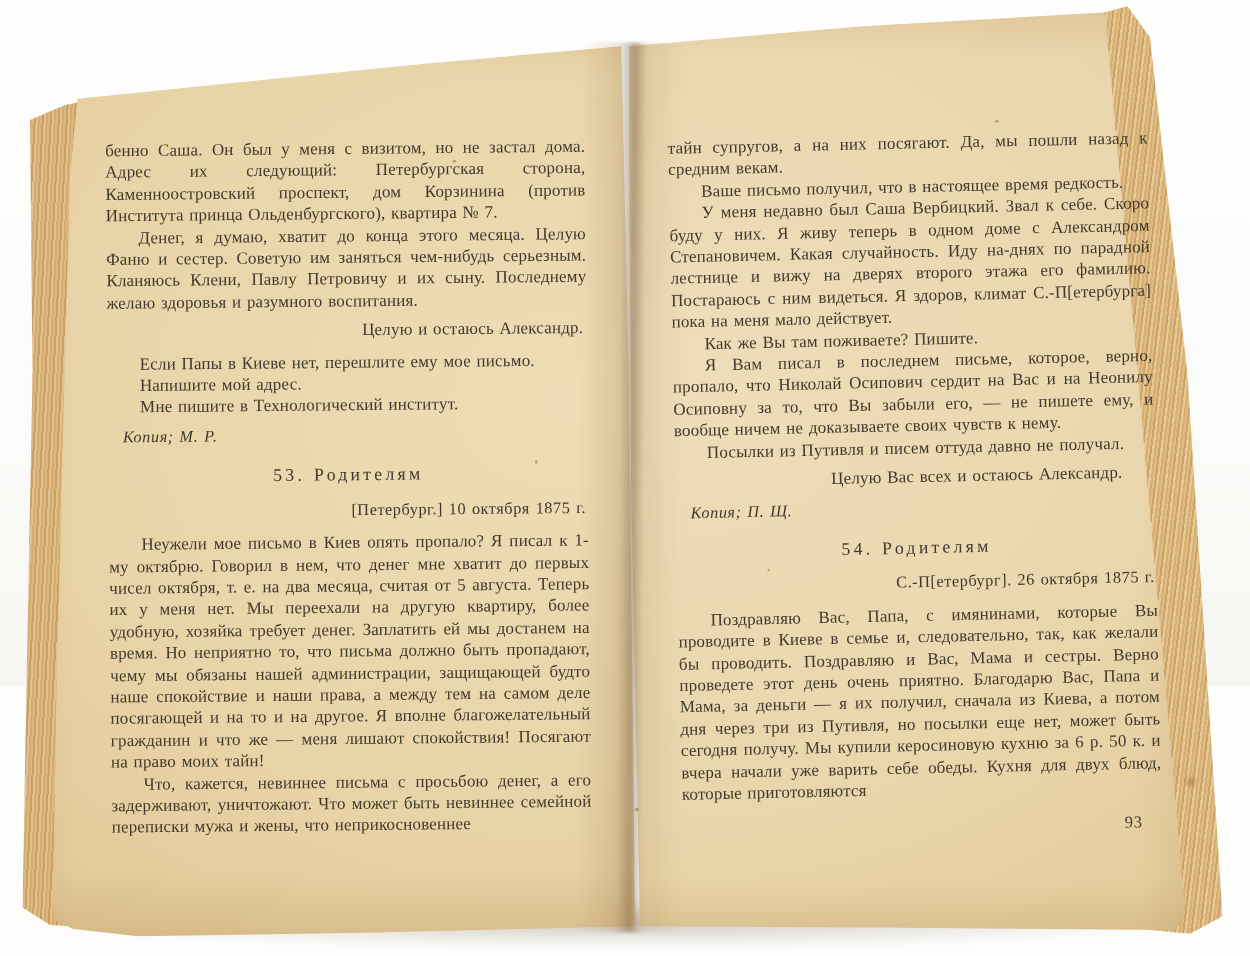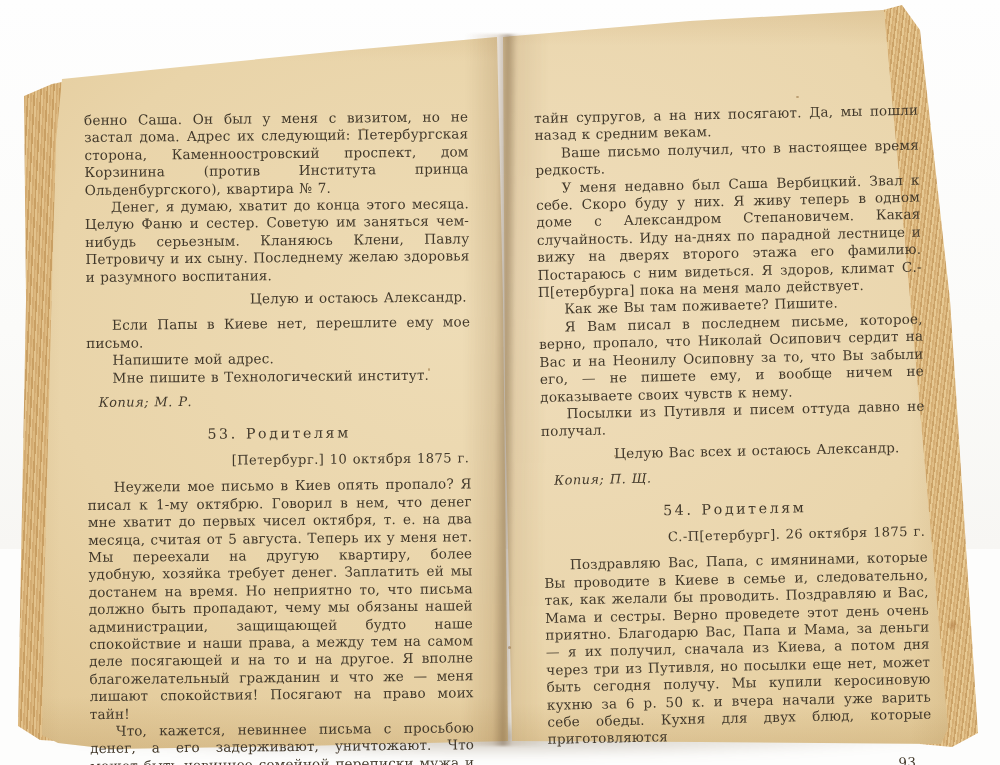--- a/index.html
+++ b/index.html
@@ -4,20 +4,21 @@
 <style>
   html,body { margin:0; padding:0; }
   body {
     width:1000px; height:765px; overflow:hidden;
     background:#fdfdfc;
     font-family:"DejaVu Serif", serif;
   }
   .photo {
     position:relative; width:1000px; height:549px;
     background:linear-gradient(180deg,#fefefe 0%,#fbfbf9 60%,#f7f6f3 100%);
+    font-family:Liberation Serif, serif;
   }
   
   .book-shadow {
     position:absolute; left:45px; top:722px; width:900px; height:36px;
     background:radial-gradient(ellipse at 50% 45%, rgba(90,68,36,.28) 0%, rgba(90,68,36,0) 72%);
     filter:blur(4px);
     z-index:0;
   }
   
   .stack-left {

